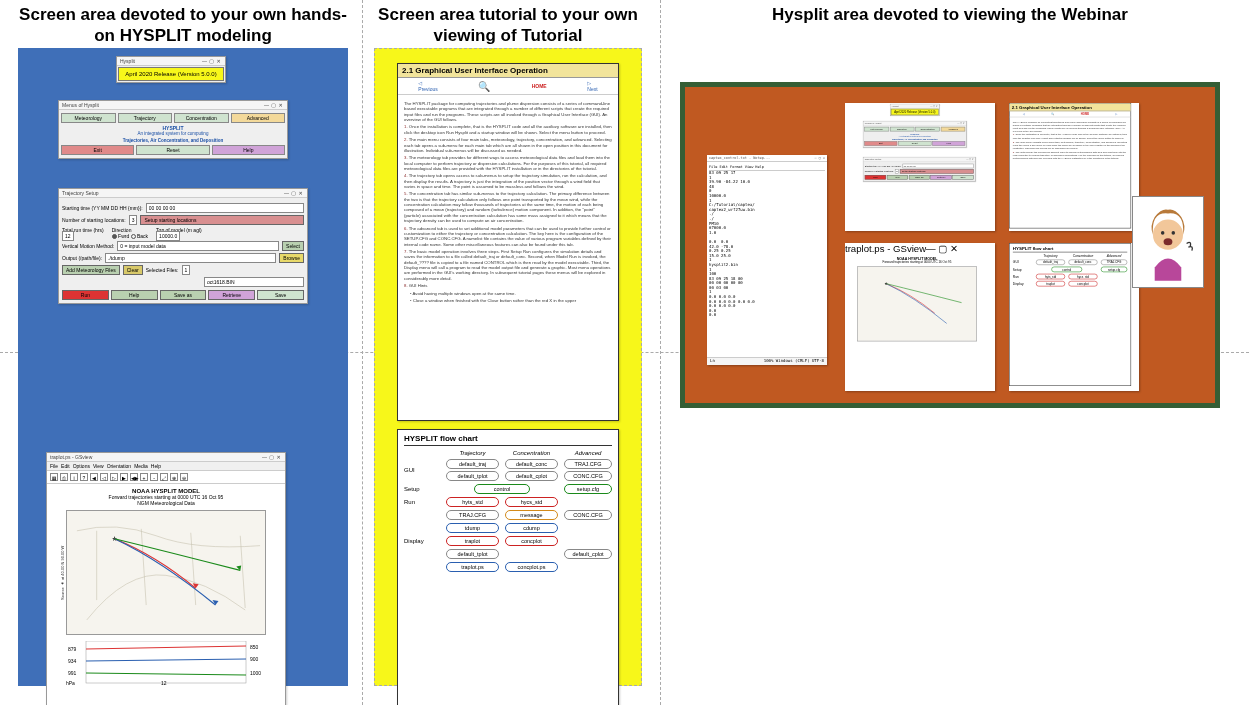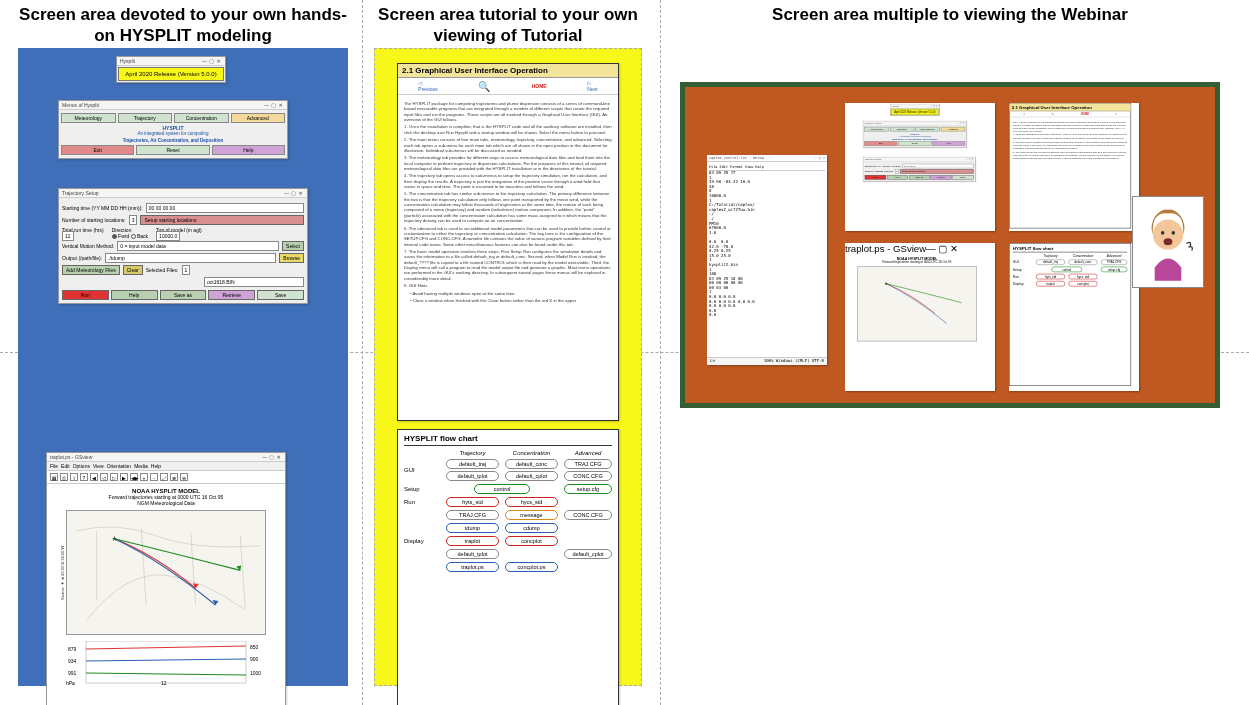--- a/index.html
+++ b/index.html
@@ -102,21 +102,21 @@
 </style>
 </head>
 <body>
 
 <div class="hline"></div>
 <div class="vline1"></div>
 <div class="vline2"></div>
 
 <div class="title" style="left:18px;top:4px;width:330px;">Screen area devoted to your own hands-on HYSPLIT modeling</div>
 <div class="title" style="left:374px;top:4px;width:268px;">Screen area tutorial to your own viewing of Tutorial</div>
-<div class="title" style="left:700px;top:4px;width:500px;">Screen area multiple to viewing the Webinar</div>
+<div class="title" style="left:700px;top:4px;width:500px;">Hysplit area devoted to viewing the Webinar</div>
 
 <div class="panel p-blue">
 
   <div class="win" style="left:98px;top:8px;width:110px;">
     <div class="tbar">
         <span>Hysplit</span>
         <span class="btns"><span>—</span><span>▢</span><span>✕</span></span>
       </div>
     <div class="version-body">April 2020 Release (Version 5.0.0)</div>
   </div>

